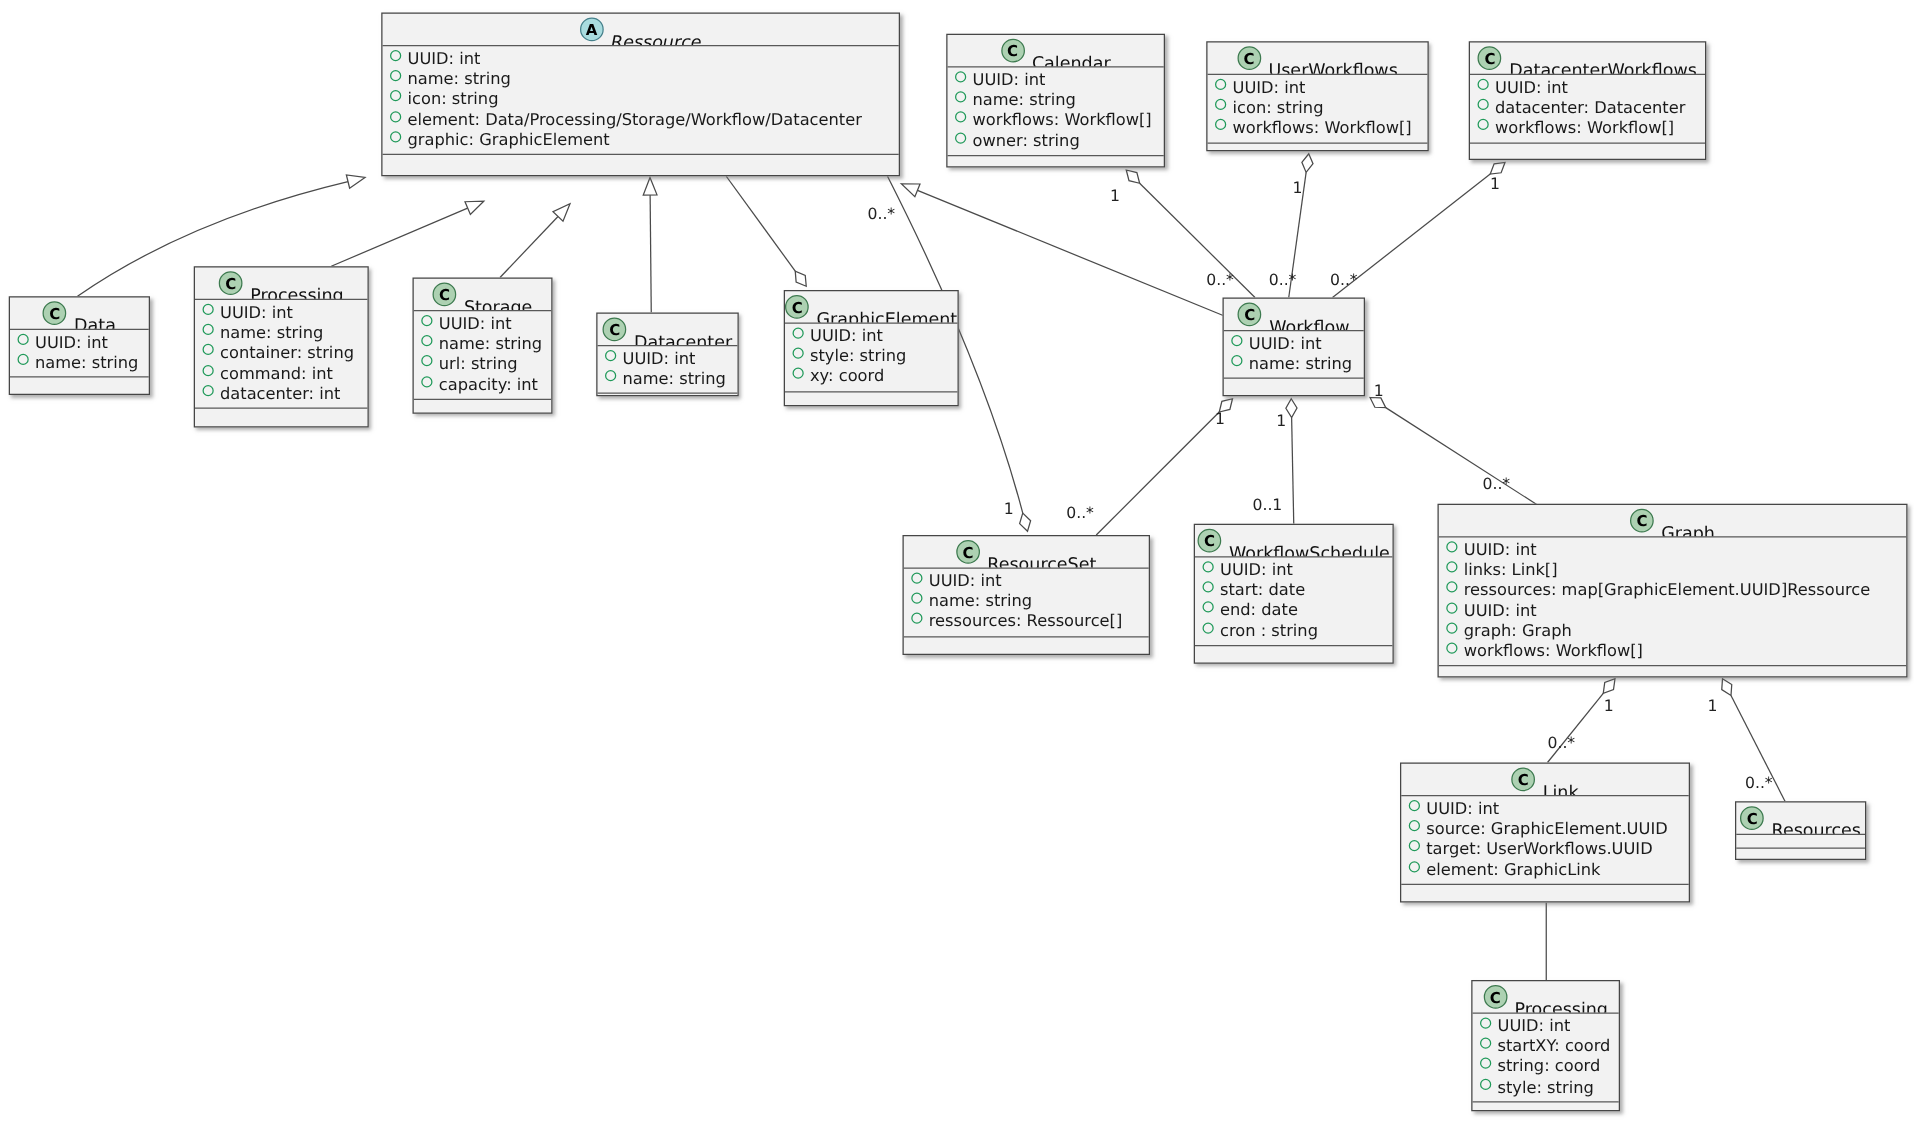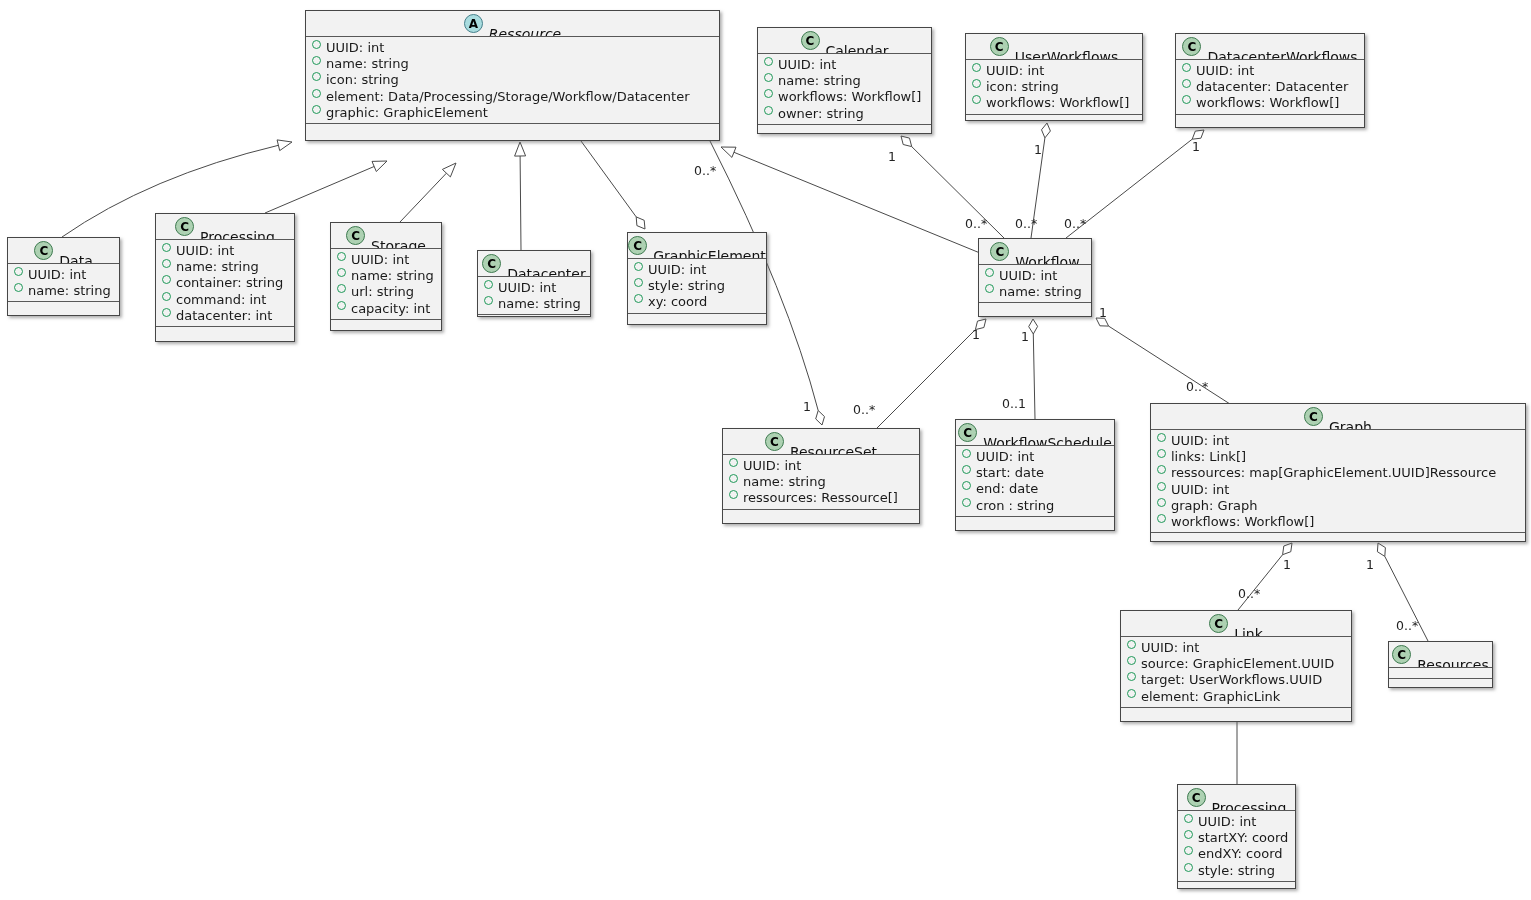--- a/index.html
+++ b/index.html
@@ -430,21 +430,21 @@
         <div class="attr">
           <span class="ficon"></span>
           <span class="atext">UUID: int</span>
         </div>
         <div class="attr">
           <span class="ficon"></span>
           <span class="atext">startXY: coord</span>
         </div>
         <div class="attr">
           <span class="ficon"></span>
-          <span class="atext">endXY: coord</span>
+          <span class="atext">string: coord</span>
         </div>
         <div class="attr">
           <span class="ficon"></span>
           <span class="atext">style: string</span>
         </div>
       </div>
       <div class="methods"></div>
     </div>
   </div>
 

